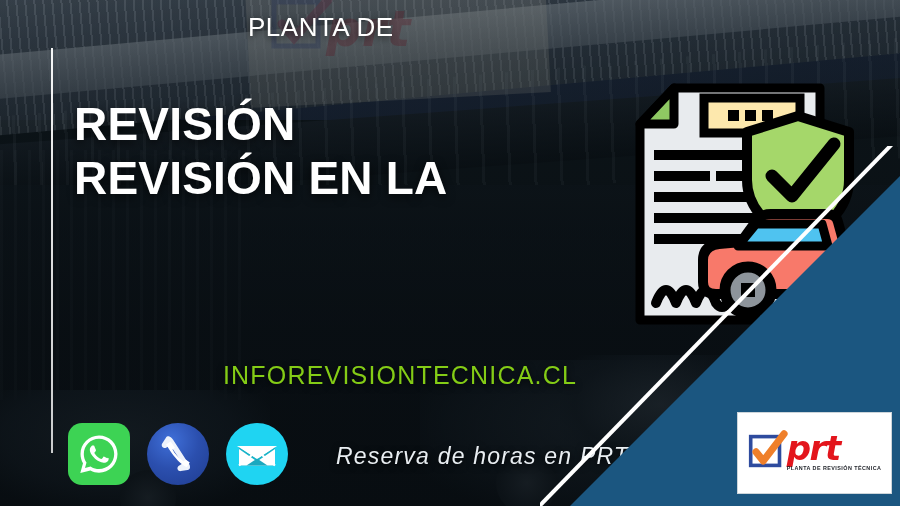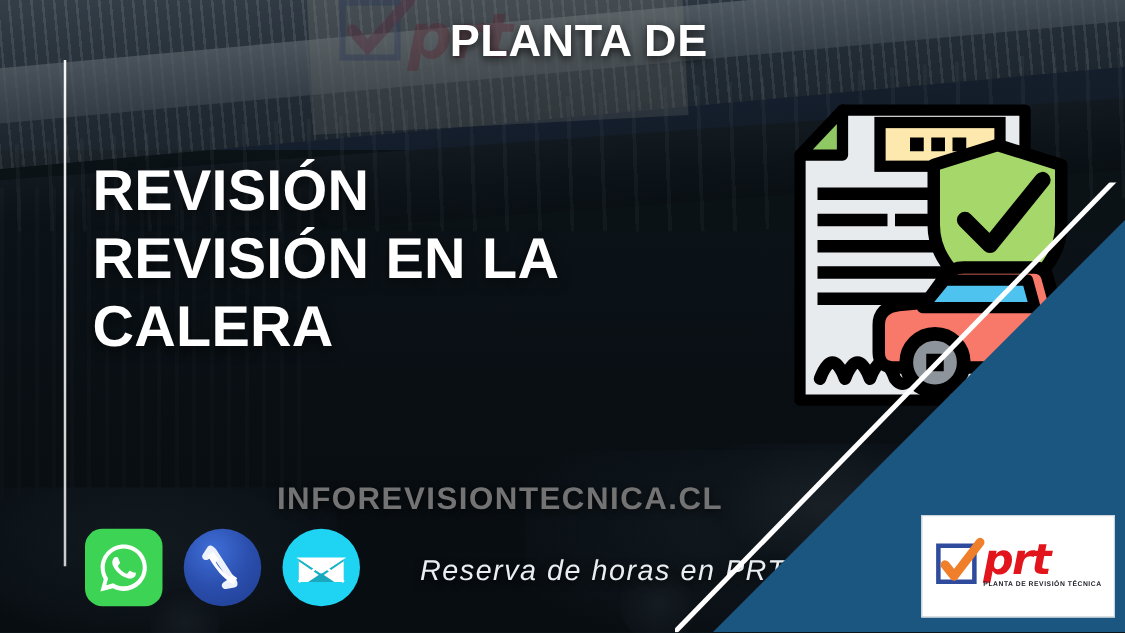--- a/index.html
+++ b/index.html
@@ -98,41 +98,38 @@
 
   
   .vrule {
     position: absolute; left: 51px; top: 48px; width: 2px; height: 405px;
     background: linear-gradient(180deg, rgba(255,255,255,.95), rgba(255,255,255,.78));
   }
 
   
   .kicker {
     position: absolute; left: 248px; top: 14px; width: 430px;
-    text-align: center;
     color: #ffffff;
-    font-size: 36px; font-weight: 700; line-height: 1.07;
+    font-size: 26px; font-weight: 400; line-height: 1.07;
     letter-spacing: .5px;
     text-shadow: 0 2px 7px rgba(0,0,0,.75);
   }
   .headline {
     position: absolute; left: 74px; top: 97px; width: 560px;
     color: #ffffff;
     font-size: 46px; font-weight: 700; line-height: 1.18;
     letter-spacing: .2px;
     text-shadow: 0 3px 10px rgba(0,0,0,.65);
-    margin-top: 28px;
   }
   .weburl {
     position: absolute; left: 120px; top: 361px; width: 560px;
     text-align: center;
-    color: #737373;
-    font-size: 25px; font-weight: 700; letter-spacing: 1.2px;
+    color: #84cc16;
+    font-size: 25px; font-weight: 400; letter-spacing: 1.2px;
     text-shadow: 0 2px 7px rgba(0,0,0,.8);
-    margin-top: 24px;
   }
   .tagline {
     position: absolute; left: 336px; top: 443px;
     color: #e9eef2;
     font-size: 23px; font-style: italic; font-weight: 400;
     letter-spacing: 1.2px;
     text-shadow: 0 2px 7px rgba(0,0,0,.85);
   }
 
   
@@ -214,21 +211,20 @@
 
   <div class="vrule"></div>
 
   <div class="kicker">
     <div>PLANTA DE</div>
   </div>
 
   <div class="headline">
     <div>REVISIÓN</div>
     <div>REVISIÓN EN LA</div>
-    <div>CALERA</div>
   </div>
 
   <div class="weburl">INFOREVISIONTECNICA.CL</div>
 
   <div class="tagline">Reserva de horas en PRT</div>
 
   <div class="icons">
     <div class="ico ico-wa">
       <svg viewBox="0 0 62 62" xmlns="http://www.w3.org/2000/svg">
         <path fill="#ffffff" d="M31 12.5c-10.2 0-18.5 8.3-18.5 18.5 0 3.3.9 6.5 2.5 9.3l-2.7 9.8 10.1-2.6c2.7 1.5 5.7 2.2 8.6 2.2 10.2 0 18.5-8.3 18.5-18.7S41.2 12.5 31 12.5zm0 33.5c-2.7 0-5.4-.7-7.7-2.1l-.6-.3-5.7 1.5 1.5-5.6-.4-.6c-1.5-2.4-2.3-5.2-2.3-8 0-8.4 6.8-15.2 15.2-15.2S46.2 22.5 46.2 31 39.4 46 31 46z"></path>

